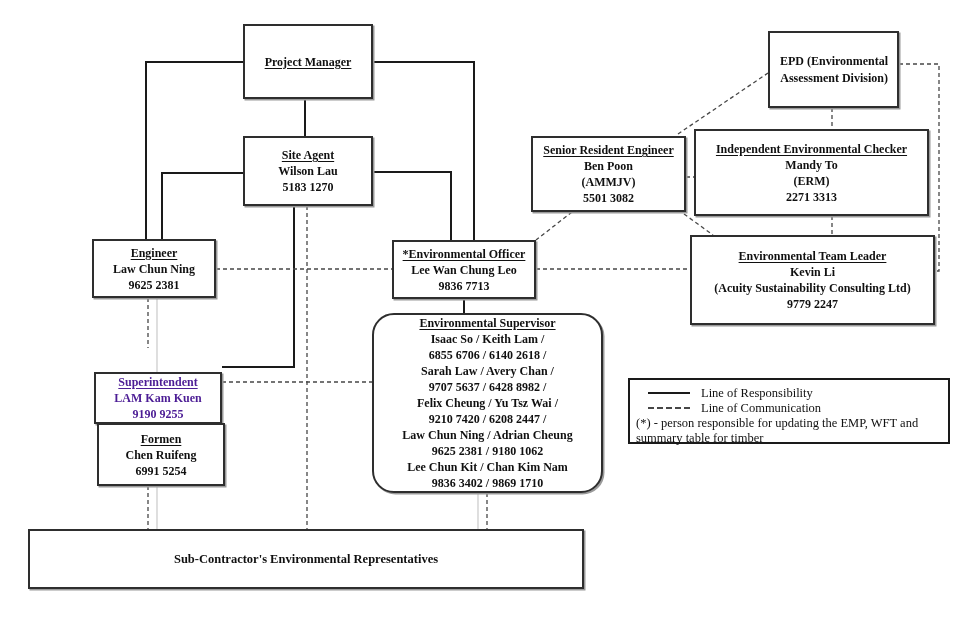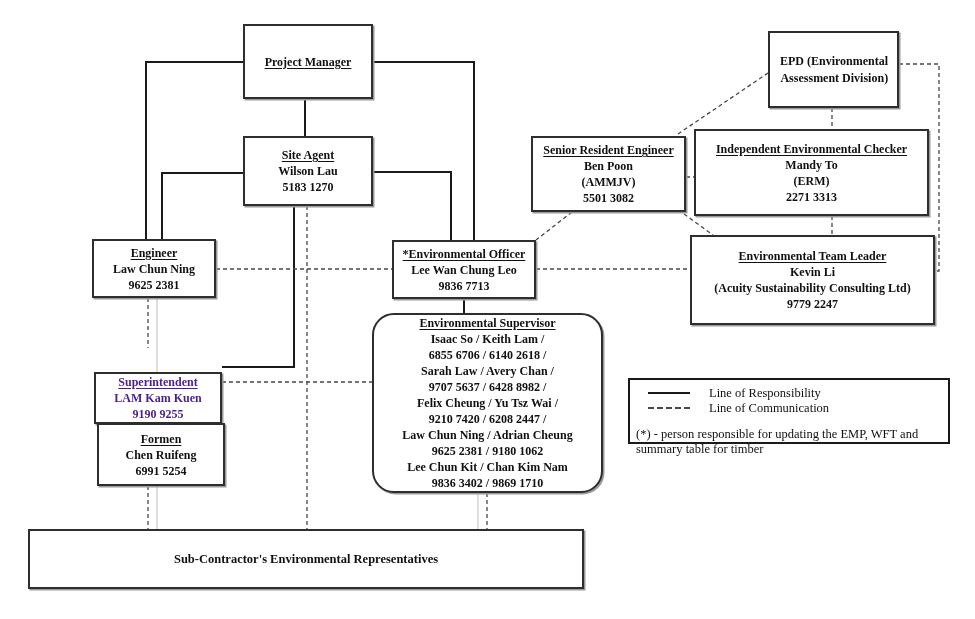--- a/index.html
+++ b/index.html
@@ -20,34 +20,34 @@
     display:flex;flex-direction:column;justify-content:center;
     text-align:center;
     font-weight:bold;
     font-size:12px;line-height:16px;
     color:#101010;
     z-index:2;
   }
   .box .title{text-decoration:underline;text-underline-offset:2px;}
   .box.no-underline .title{text-decoration:none;}
   .box.red{color:#4c1d95;margin-top:24px;}
-  .box.epd{align-items:flex-start;text-align:right;padding-left:10px;line-height:17px;}
+  .box.epd{align-items:flex-start;text-align:center;padding-left:10px;line-height:17px;}
   .box.subc{font-size:12.5px;margin-left:11px;}
   .box.supervisor{line-height:16px;font-size:12px;border-radius:22px;}
   .legend{
     position:absolute;box-sizing:border-box;
     border:2px solid #1a1a1a;background:#fff;z-index:2;
     font-size:12.5px;line-height:14px;color:#101010;
     padding:5px 6px 4px 6px;
   }
-  .legend-row{display:flex;align-items:center;gap:19px;padding-left:12px;height:15px;}
+  .legend-row{display:flex;align-items:center;gap:11px;padding-left:12px;height:15px;}
   .sample{width:42px;height:0;flex:0 0 auto;}
   .sample.solid{border-top:2px solid #1a1a1a;}
   .sample.dashed{border-top:2px dashed #474747;}
-  .legend-note{margin-top:12px;line-height:15px;}
+  .legend-note{margin-top:1px;line-height:15px;}
 </style>
 </head>
 <body>
 
 <div id="canvas">
 
   <svg id="wires" width="975" height="619" viewBox="0 0 975 619">
 
     <g stroke="#c9c9c9" stroke-width="1.2" fill="none">
       <path d="M157,298 V529"></path>

